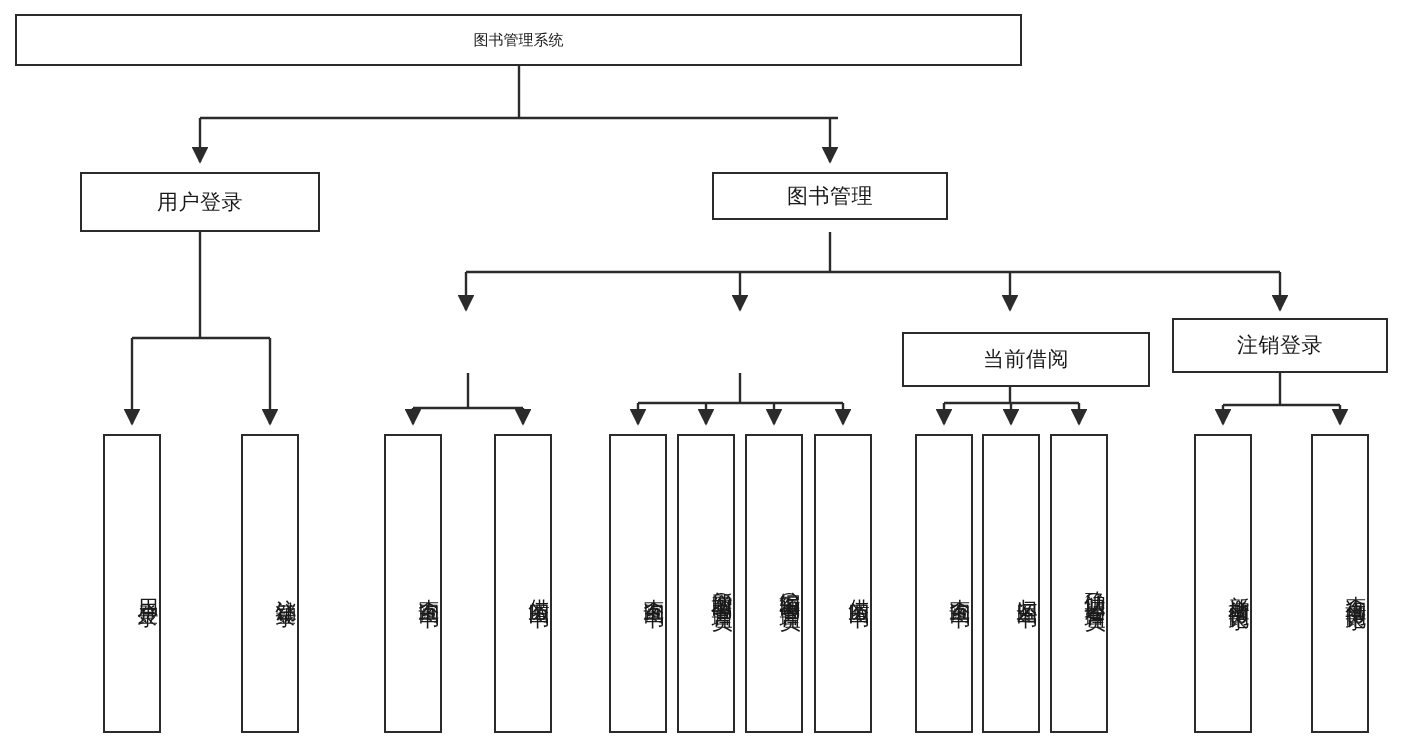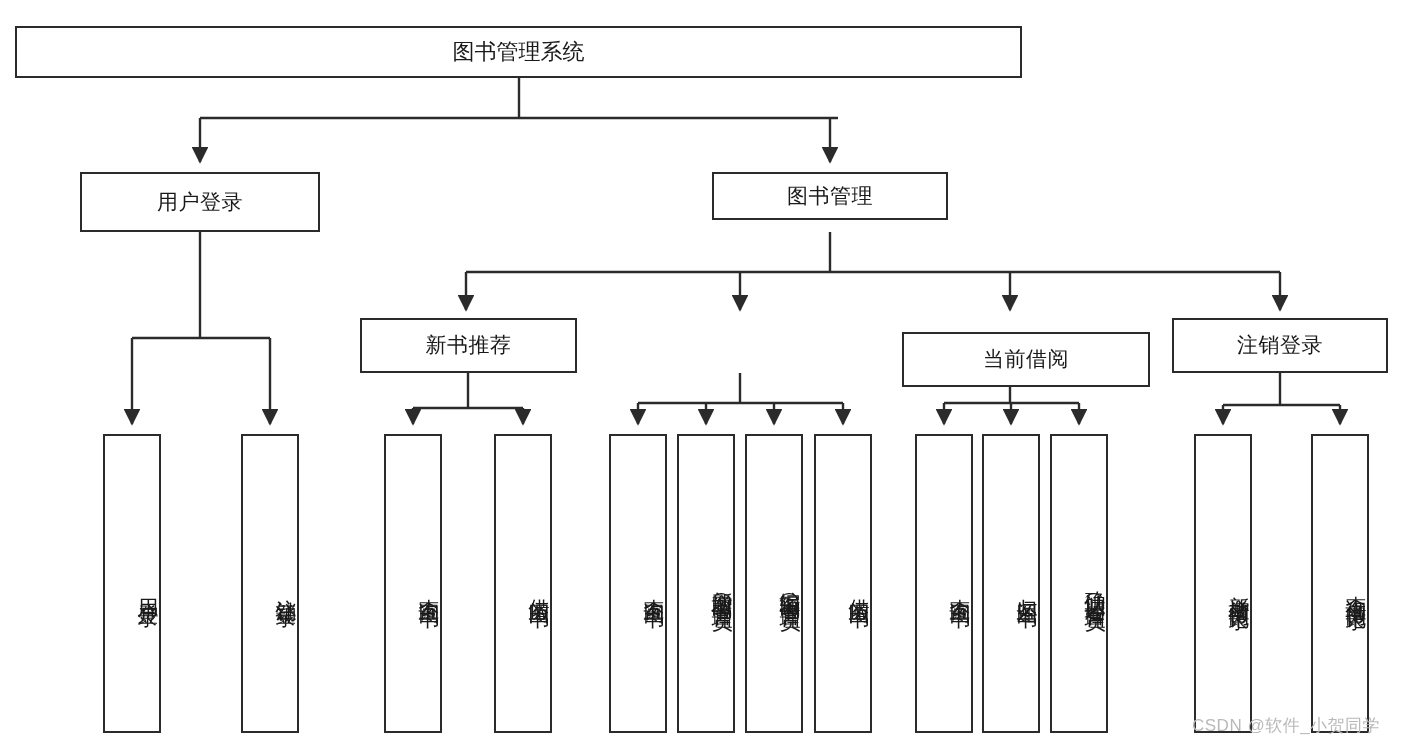--- a/index.html
+++ b/index.html
@@ -28,22 +28,21 @@
     justify-content: center;
     color: #1a1a1a;
     text-align: center;
     line-height: 1.18;
   }
   .node-h {
     font-size: 21px;
     letter-spacing: 0.5px;
   }
   .node-root {
-    font-size: 22px;
-    margin-top: 12px;
+    font-size: 15px;
   }
   .node-v {
     writing-mode: vertical-rl;
     text-orientation: upright;
     font-size: 21px;
     letter-spacing: 2px;
     align-items: flex-start;
     justify-content: center;
     padding-top: 8px;
   }
@@ -130,21 +129,20 @@
       <path d="M 1340 405 L 1340 424" marker-end="url(#arrow)"></path>
     </g>
   </svg>
 
   <div class="node node-root" style="left:15px; top:14px; width:1007px; height:52px;">图书管理系统</div>
 
   <div class="node node-h" style="left:80px; top:172px; width:240px; height:60px;">用户登录</div>
 
   <div class="node node-h" style="left:712px; top:172px; width:236px; height:48px;">图书管理</div>
 
-  <div class="node node-h" style="left:360px; top:318px; width:217px; height:55px;">新书推荐</div>
 
 
   <div class="node node-h" style="left:902px; top:332px; width:248px; height:55px;">当前借阅</div>
 
   <div class="node node-h" style="left:1172px; top:318px; width:216px; height:55px;">注销登录</div>
 
   <div class="node node-v" style="left:103px; top:434px; width:58px; height:299px;">
     <span class="vtext">用户登录</span>
   </div>
   <div class="node node-v" style="left:241px; top:434px; width:58px; height:299px;">
@@ -181,15 +179,14 @@
     <span class="vtext">确认归还（管理员）</span>
   </div>
 
   <div class="node node-v" style="left:1194px; top:434px; width:58px; height:299px;">
     <span class="vtext">新增借阅记录</span>
   </div>
   <div class="node node-v" style="left:1311px; top:434px; width:58px; height:299px;">
     <span class="vtext">查询借阅记录</span>
   </div>
 
-  <div class="watermark">CSDN @软件_小贺同学</div>
 
 </div>
 
 </body></html>

